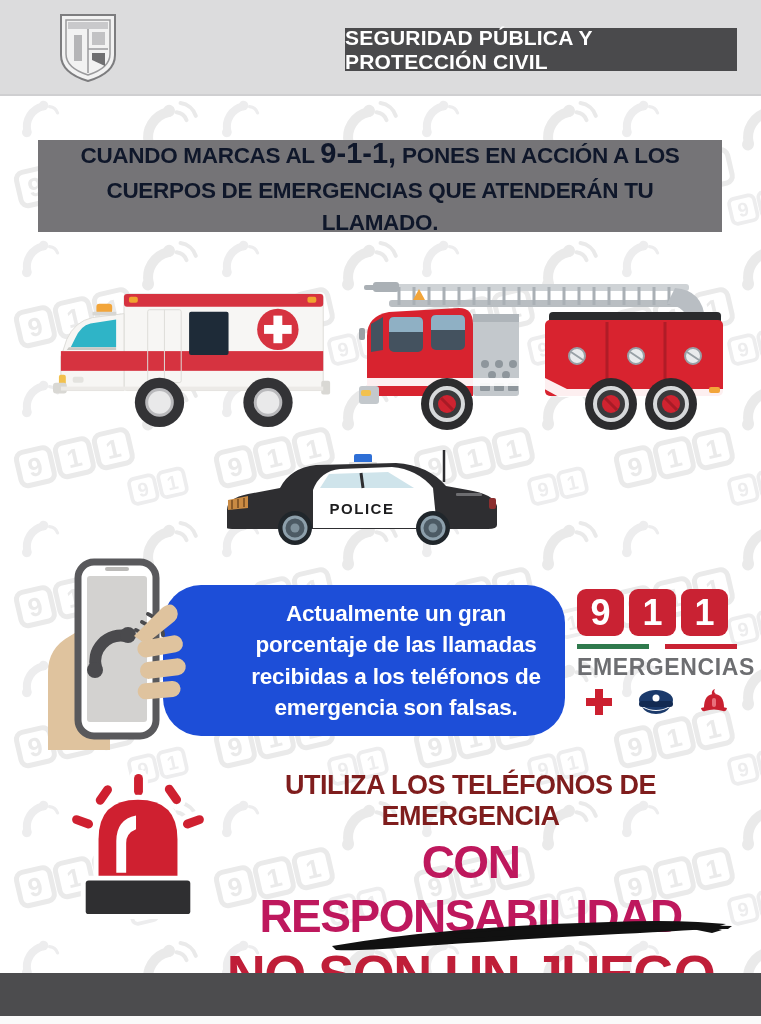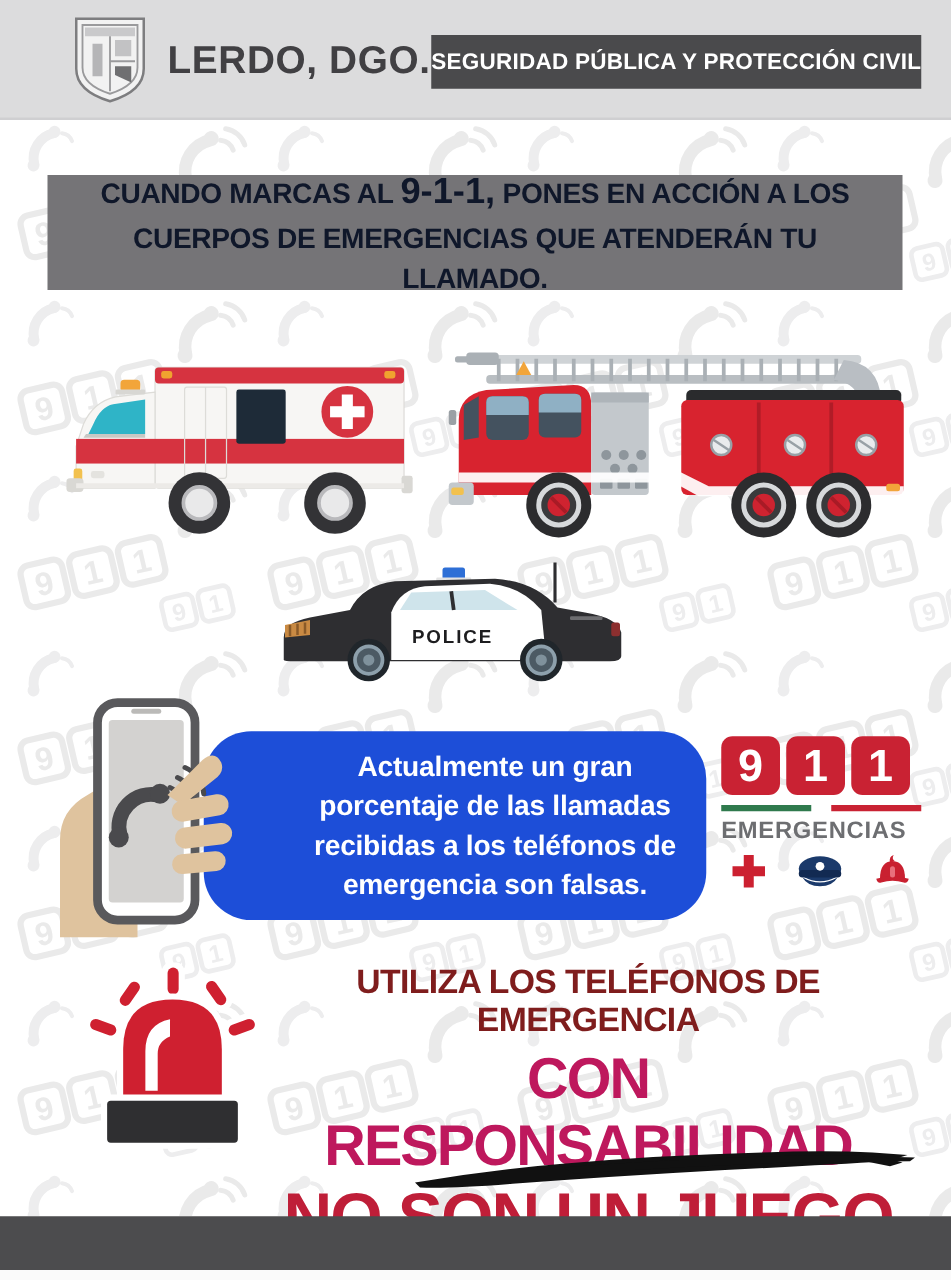--- a/index.html
+++ b/index.html
@@ -11,21 +11,21 @@
   .wm { position:absolute; left:0; top:96px; width:761px; height:877px; z-index:0; }
 
   
   .header { position:absolute; left:0; top:0; width:761px; height:96px;
             background:#dcdcdd; border-bottom:2px solid #cfcfd1; z-index:5; }
   .logo { position:absolute; left:57px; top:11px; }
   .city { position:absolute; left:134px; top:0; height:96px; display:flex; align-items:center;
           font-size:31px; font-weight:bold; color:#414043; letter-spacing:0.5px; }
   .dept-badge { position:absolute; left:345px; top:28px; width:392px; height:43px;
                 background:#4a4a4c; display:flex; align-items:center; justify-content:center;
-                color:#fff; font-weight:bold; font-size:18px; letter-spacing:0.2px; }
+                color:#fff; font-weight:bold; font-size:21px; letter-spacing:0.2px; }
 
   
   .intro { position:absolute; left:38px; top:140px; width:684px; height:92px; background:#757477;
            display:flex; align-items:center; justify-content:center; text-align:center;
            padding:0 10px; z-index:2; }
   .intro .txt { color:#0f172a; font-weight:bold; font-size:22.5px; line-height:1.42; letter-spacing:-0.3px; }
   .intro .big { font-size:29px; letter-spacing:0; }
 
   
   .ambulance { position:absolute; left:53px; top:284px; z-index:2; }
@@ -41,21 +41,21 @@
   .phonehand { position:absolute; left:48px; top:550px; z-index:3; }
 
   
   .logo911 { position:absolute; left:577px; top:589px; width:160px; z-index:2; }
   .digits { display:flex; gap:5px; }
   .digit { width:47px; height:47px; background:#c92233; border-radius:9px; color:#fff;
            font-weight:bold; font-size:36px; display:flex; align-items:center; justify-content:center; }
   .flagline { display:flex; justify-content:space-between; margin-top:8px; }
   .flagline .g { width:72px; height:5px; background:#2f7a4d; }
   .flagline .r { width:72px; height:5px; background:#c92233; }
-  .emg-label { margin-top:5px; color:#6d6e71; font-weight:bold; font-size:19px; letter-spacing:0.6px; }
+  .emg-label { margin-top:5px; color:#6d6e71; font-weight:bold; font-size:23px; letter-spacing:0.6px; }
   .emg-icons { margin-top:7px; display:flex; align-items:center; justify-content:space-between; padding:0 8px; }
 
   
   .siren { position:absolute; left:64px; top:770px; z-index:2; }
   .cta { position:absolute; left:206px; right:26px; top:770px; text-align:center; z-index:2; }
   .cta-l1 { color:#7f1d1d; font-weight:bold; font-size:27px; letter-spacing:-0.5px; }
   .cta-l2 { color:#be185d; font-weight:bold; font-size:46px; letter-spacing:-1.5px; margin-top:3px; }
   .cta-l3 { color:#bf1e38; font-weight:bold; font-size:54px; letter-spacing:-1.5px; margin-top:0px; }
   .brush { position:absolute; left:330px; top:912px; z-index:2; }
 
@@ -111,21 +111,20 @@
     <svg class="logo" width="62" height="74" viewBox="0 0 62 74">
       <path d="M4,4 h54 v40 q0,18 -27,26 q-27,-8 -27,-26 Z" fill="#f2f2f2" stroke="#7d7d7f" stroke-width="2"></path>
       <path d="M9,9 h44 v34 q0,14 -22,21 q-22,-7 -22,-21 Z" fill="none" stroke="#9a9a9c" stroke-width="1.5"></path>
       <rect x="11" y="11" width="40" height="7" fill="#c9c9cb"></rect>
       <line x1="31" y1="18" x2="31" y2="62" stroke="#9a9a9c" stroke-width="1.5"></line>
       <line x1="31" y1="38" x2="51" y2="38" stroke="#9a9a9c" stroke-width="1.5"></line>
       <rect x="17" y="24" width="8" height="26" fill="#b5b5b7"></rect>
       <rect x="35" y="21" width="13" height="13" fill="#c2c2c4"></rect>
       <path d="M35,42 h13 v13 l-13,-6 Z" fill="#6f6f71"></path>
     </svg>
-    <div class="city">LERDO, DGO.</div>
     <div class="dept-badge">SEGURIDAD PÚBLICA Y PROTECCIÓN CIVIL</div>
   </div>
 
   <div class="intro">
     <div class="txt"><span>CUANDO MARCAS AL </span><span class="big">9-1-1,</span><span> PONES EN ACCIÓN A LOS CUERPOS DE EMERGENCIAS QUE ATENDERÁN TU LLAMADO.</span></div>
   </div>
 
   <svg class="ambulance" width="286" height="150" viewBox="0 0 290 152">
     <rect x="72" y="10" width="202" height="98" rx="3" fill="#f7f6f4" stroke="#dddcd8"></rect>
     <rect x="72" y="10" width="202" height="13" rx="3" fill="#d63340"></rect>

